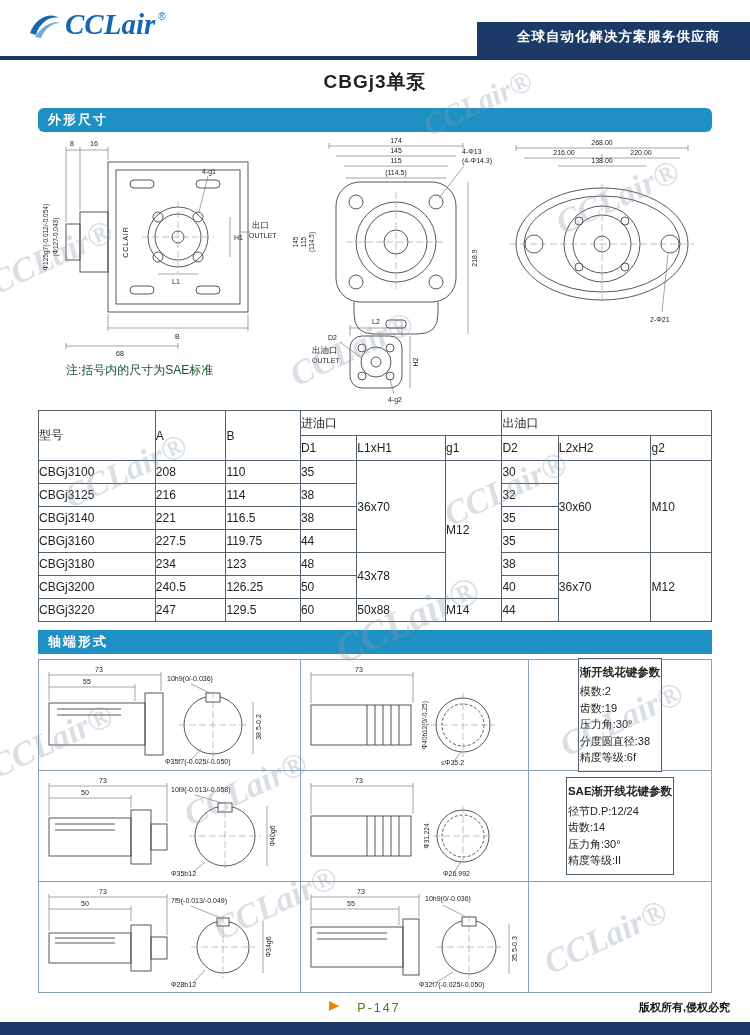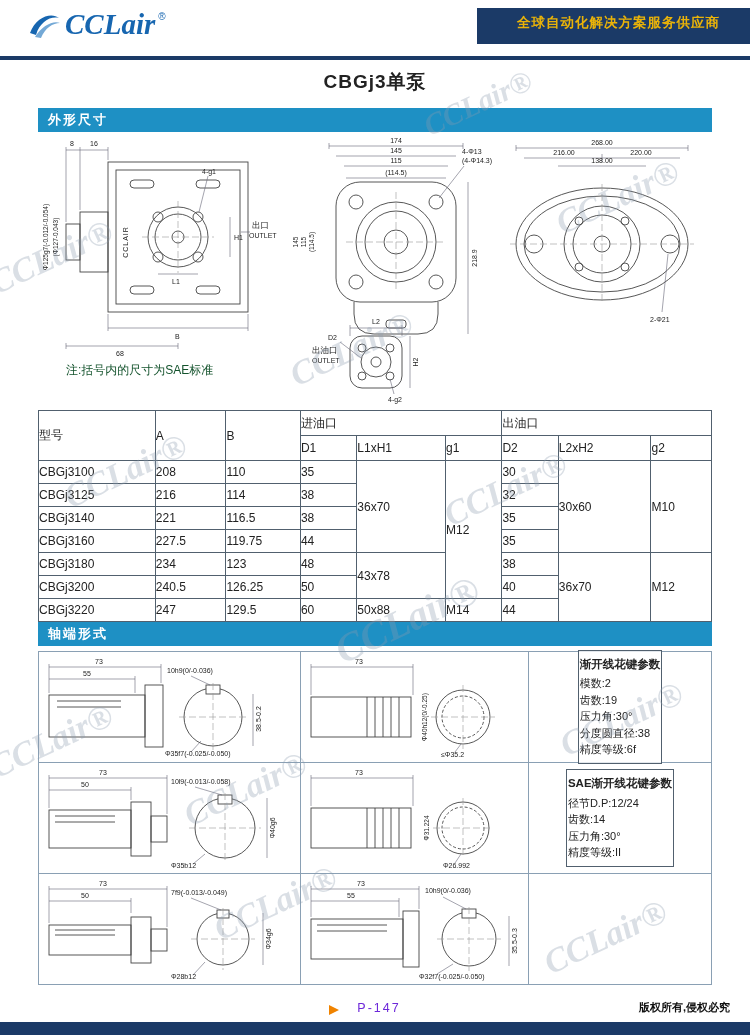--- a/index.html
+++ b/index.html
@@ -7,28 +7,28 @@
     width:750px;height:1035px;position:relative;overflow:hidden;background:#fff;
     font-family:"Liberation Sans","DejaVu Sans",sans-serif;color:#222;
   }
   
   .header{position:relative;height:60px;background:#fff;}
   .header-rule{position:absolute;left:0;right:0;bottom:0;height:4px;background:#1b3a67;}
   .logo{position:absolute;left:26px;top:10px;display:flex;align-items:flex-start;gap:3px;}
   .logo-text{font-family:"Liberation Serif","DejaVu Serif",serif;font-style:italic;font-weight:bold;
              font-size:29px;color:#1766b0;line-height:1;}
   .logo-reg{font-size:10px;color:#1766b0;margin-top:1px;}
-  .tagline{position:absolute;right:0;bottom:16px;background:#1b3a67;color:#eab308;font-weight:bold;
+  .tagline{position:absolute;right:0;bottom:2px;background:#1b3a67;color:#ffffff;font-weight:bold;
            font-size:13.5px;padding:6px 30px 12px 40px;letter-spacing:1px;}
   
   .page-title{text-align:center;font-size:19px;font-weight:bold;margin-top:9px;letter-spacing:1px;}
   .section-bar{margin:0 38px;background:#1e90c4;color:#fff;font-size:13px;font-weight:bold;
                padding:3px 10px;letter-spacing:2px;}
-  .bar1{margin-top:13px;}
-  .bar2{}
+  .bar1{margin-top:13px;border-radius:6px;}
+  .bar2{margin-top:8px;}
   
   .drawing-area{position:relative;margin:0 38px;height:272px;}
   .note{position:absolute;left:28px;top:230px;font-size:12px;color:#14532d;}
   .draw rect,.draw circle,.draw ellipse,.draw path,.draw line{fill:none;stroke:#444;stroke-width:0.9;}
   .draw .dl{stroke:#667;stroke-width:0.6;}
   .draw .cl{stroke:#999;stroke-width:0.6;stroke-dasharray:7 3;}
   .draw .dash{stroke-dasharray:3 2;}
   .draw .wfill{fill:#fff;}
   .draw text{fill:#222;stroke:none;font-family:"Liberation Sans","DejaVu Sans",sans-serif;}
   
@@ -40,21 +40,21 @@
               grid-template-columns:262px 228px 182px;}
   .sg-cell{border-right:1px solid #8aa0b4;border-bottom:1px solid #8aa0b4;height:110px;
            display:flex;align-items:center;justify-content:center;position:relative;}
   .sg-cell:nth-child(3n){border-right:none;}
   .sg-cell:nth-child(n+7){border-bottom:none;}
   .param-box{border:1px solid #51606e;padding:5px 1px;font-size:11px;line-height:1.5;background:rgba(255,255,255,.75);}
   .pb-title{font-weight:bold;font-size:11.5px;margin-bottom:2px;}
   
   .footer{position:absolute;left:0;right:0;bottom:20px;display:flex;align-items:center;}
   .f-left{flex:1;}
-  .f-center{display:flex;align-items:flex-end;gap:18px;font-size:12.5px;color:#6d28d9;letter-spacing:2px;}
+  .f-center{display:flex;align-items:flex-start;gap:18px;font-size:12.5px;color:#4d7c0f;letter-spacing:2px;}
   .tri{width:0;height:0;border-left:10px solid #f08300;border-top:5px solid transparent;border-bottom:5px solid transparent;}
   .f-right{flex:1;text-align:right;padding-right:20px;font-weight:bold;font-size:11px;color:#111;}
   .bottom-bar{position:absolute;left:0;right:0;bottom:0;height:13px;background:#1b3a67;}
   
   .wm{position:absolute;font-family:"Liberation Serif","DejaVu Serif",serif;font-style:italic;font-weight:bold;
       font-size:34px;color:rgba(140,155,175,.32);transform:rotate(-25deg);pointer-events:none;z-index:50;white-space:nowrap;}
 </style>
 </head>
 <body>
 

